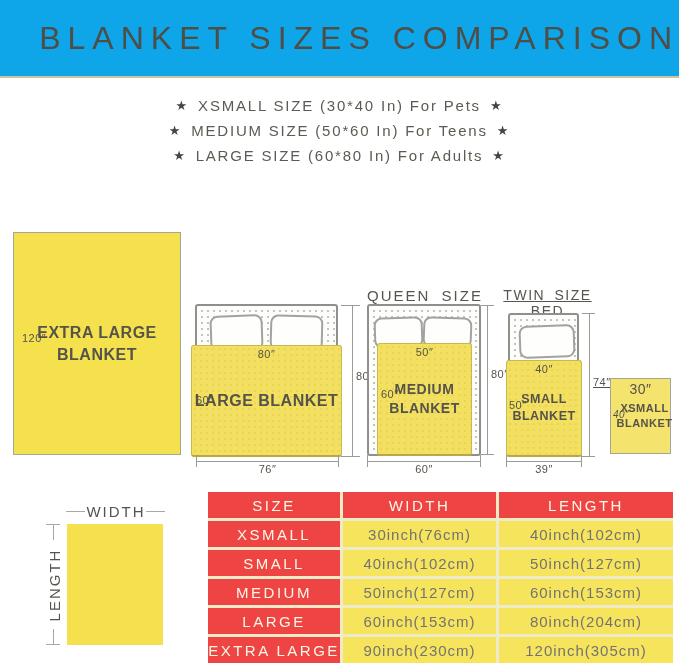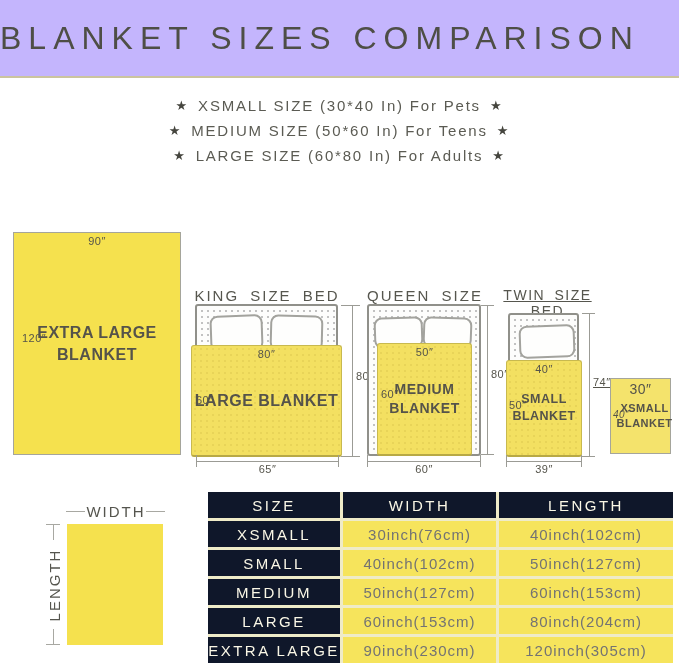--- a/index.html
+++ b/index.html
@@ -1,22 +1,22 @@
 <!DOCTYPE html>
 <html><head>
 <meta charset="utf-8">
 <style>
   html,body{margin:0;padding:0;background:#fff;}
   .page{position:relative;width:679px;height:667px;background:#fff;overflow:hidden;
         font-family:"Liberation Sans",sans-serif;}
 
   
-  .banner{position:absolute;left:0;top:0;width:679px;height:78px;background:#c4b5fd;
+  .banner{position:absolute;left:0;top:0;width:679px;height:78px;background:#0ea5e9;
           border-bottom:2px solid #CBC49E;box-sizing:border-box;
-          display:flex;align-items:center;justify-content:flex-start;}
+          display:flex;align-items:center;justify-content:flex-end;}
   .banner h1{margin:0;font-size:32px;font-weight:400;letter-spacing:7px;color:#4E4E46;}
 
   
   .size-list{position:absolute;left:0;top:93px;width:679px;text-align:center;}
   .size-item{line-height:25px;font-size:15px;letter-spacing:1.8px;color:#5B5B53;}
   .star{color:#45453E;font-size:13px;margin:0 9px;vertical-align:1px;}
 
   
   .dim-text{position:absolute;font-size:11px;color:#55544B;letter-spacing:0.5px;}
   .line{position:absolute;background:#9B9B95;}
@@ -40,21 +40,21 @@
 
   
   .legend-text{position:absolute;font-size:15px;letter-spacing:2px;color:#55554E;text-align:center;}
   .legend-rect{position:absolute;left:67px;top:524px;width:96px;height:121px;background:#F5E14E;}
 
   
   .size-table{position:absolute;left:208px;top:492px;width:465px;
               display:grid;grid-template-columns:132px 153px 174px;
               grid-auto-rows:26px;gap:3px;background:#EFEBC8;}
   .cell{display:flex;align-items:center;justify-content:center;font-size:15px;}
-  .cell.head{background:#0f172a;color:#FAF7E6;letter-spacing:2.5px;}
+  .cell.head{background:#ef4444;color:#FAF7E6;letter-spacing:2.5px;}
   .cell.data{background:#F6E45C;color:#737373;letter-spacing:1px;}
 </style>
 </head>
 <body>
 
 <div class="page">
 
   <div class="banner">
     <h1>BLANKET SIZES COMPARISON</h1>
   </div>
@@ -65,43 +65,41 @@
     </div>
     <div class="size-item">
       <span class="star">★</span><span>MEDIUM SIZE (50*60 In) For Teens</span><span class="star">★</span>
     </div>
     <div class="size-item">
       <span class="star">★</span><span>LARGE SIZE (60*80 In) For Adults</span><span class="star">★</span>
     </div>
   </div>
 
   <div class="solid-blanket" style="left:13px;top:232px;width:168px;height:223px;">
-    <span class="dim-text dim-top">90″</span>
     <span class="dim-text" style="left:8px;top:99px;">120″</span>
     <div class="blanket-name pre" style="font-size:16px;">EXTRA LARGE
 BLANKET</div>
   </div>
 
-  <div class="bed-title" style="left:193px;top:287px;width:148px;">KING SIZE BED</div>
   <div class="bed" style="left:195px;top:304px;width:143px;height:153px;"></div>
   <div class="pillow" style="left:210px;top:315px;width:49px;height:32px;transform:rotate(-2deg);"></div>
   <div class="pillow" style="left:270px;top:315px;width:49px;height:32px;transform:rotate(1.5deg);"></div>
   <div class="blanket" style="left:191px;top:345px;width:151px;height:112px;">
     <span class="dim-text dim-top">80″</span>
     <span class="dim-text" style="left:4px;top:48px;">60″</span>
     <div class="blanket-name" style="font-size:16px;">LARGE BLANKET</div>
   </div>
   <div class="line" style="left:352px;top:305px;width:1px;height:152px;"></div>
   <div class="line" style="left:341px;top:305px;width:19px;height:1px;"></div>
   <div class="line" style="left:341px;top:456px;width:19px;height:1px;"></div>
   <span class="dim-text" style="left:356px;top:370px;">80″</span>
   <div class="line" style="left:196px;top:461px;width:143px;height:1px;"></div>
   <div class="line" style="left:196px;top:455px;width:1px;height:12px;"></div>
   <div class="line" style="left:338px;top:455px;width:1px;height:12px;"></div>
-  <span class="dim-text" style="left:196px;top:463px;width:143px;text-align:center;">65″</span>
+  <span class="dim-text" style="left:196px;top:463px;width:143px;text-align:center;">76″</span>
 
   <div class="bed-title" style="left:360px;top:287px;width:130px;">QUEEN SIZE BED</div>
   <div class="bed" style="left:367px;top:304px;width:114px;height:152px;"></div>
   <div class="pillow" style="left:374px;top:317px;width:45px;height:27px;transform:rotate(-2deg);"></div>
   <div class="pillow" style="left:423px;top:317px;width:45px;height:27px;transform:rotate(2deg);"></div>
   <div class="blanket" style="left:377px;top:343px;width:95px;height:113px;">
     <span class="dim-text dim-top">50″</span>
     <span class="dim-text" style="left:3px;top:44px;">60″</span>
     <div class="blanket-name pre" style="font-size:14px;">MEDIUM
 BLANKET</div>

